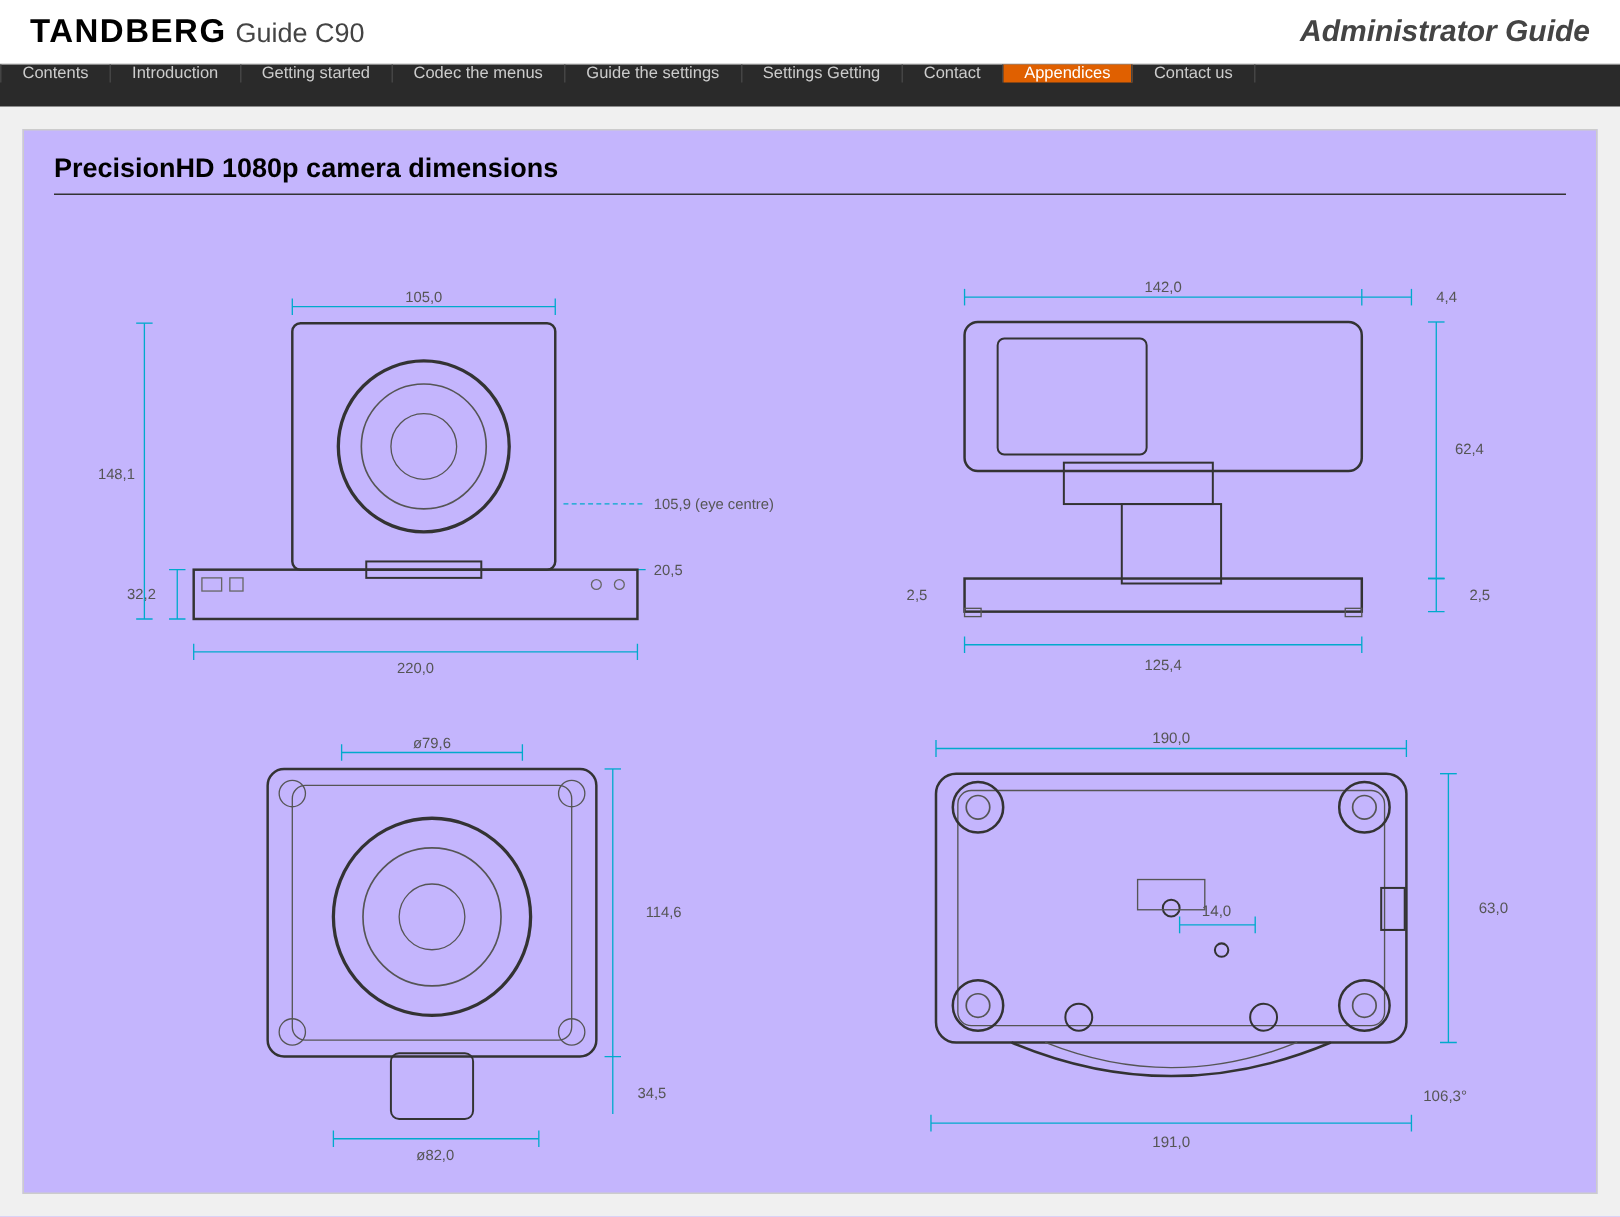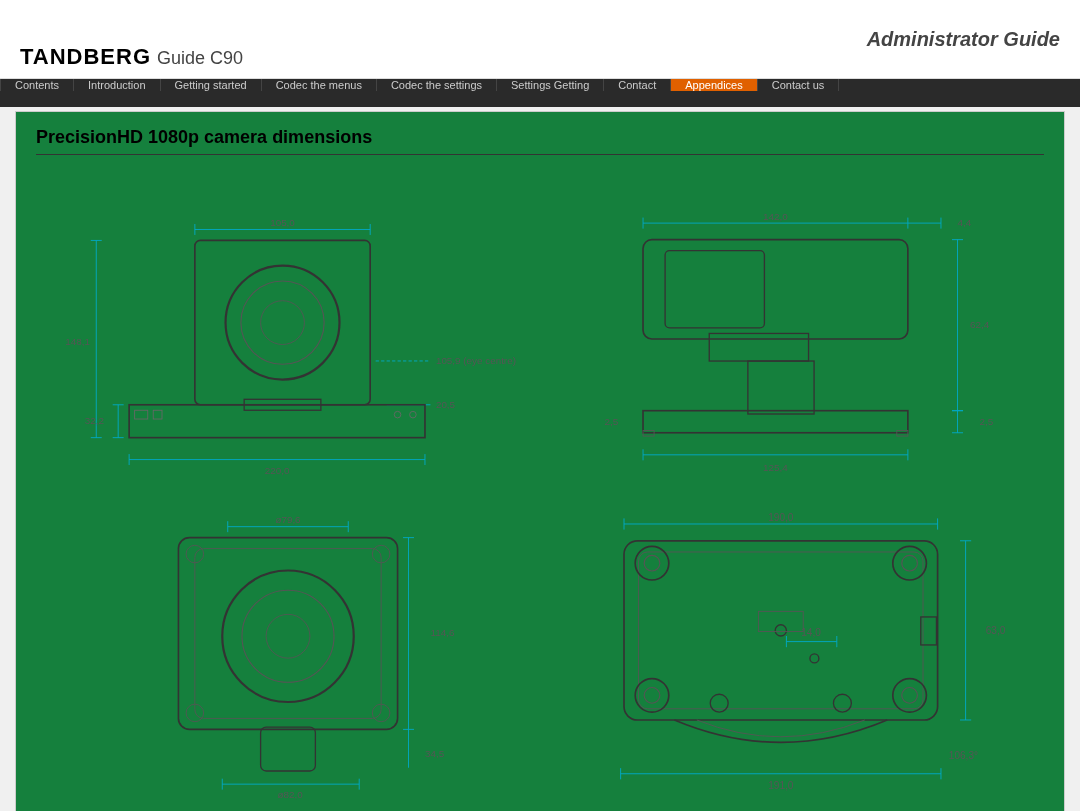--- a/index.html
+++ b/index.html
@@ -24,21 +24,20 @@
       display: flex;
       align-items: baseline;
       gap: 6px;
     }
     .logo-tandberg {
       font-size: 22px;
       font-weight: 900;
       letter-spacing: 1px;
       color: #000;
       font-family: Arial Black, Arial, sans-serif;
-      margin-top: 36px;
     }
     .logo-codec {
       font-size: 18px;
       color: #444;
       font-weight: normal;
     }
     .header-title {
       font-size: 20px;
       color: #444;
       font-style: italic;
@@ -64,22 +63,22 @@
     .nav-item.active {
       background: #e06000;
       color: white;
     }
     .nav-item:first-child {
       border-left: 1px solid #444;
     }
 
     
     .main-content {
-      background: #15803d;
-      margin: 4px 15px;
+      background: #c4b5fd;
+      margin: 15px 15px;
       padding: 15px 20px;
       border: 1px solid #ccc;
       height: 710px;
       position: relative;
       overflow: hidden;
     }
 
     .page-title {
       font-size: 18px;
       font-weight: bold;
@@ -137,21 +136,21 @@
     <span class="logo-codec">Guide C90</span>
   </div>
   <div class="header-title">Administrator Guide</div>
 </div>
 
 <nav class="nav-bar">
   <div class="nav-item">Contents</div>
   <div class="nav-item">Introduction</div>
   <div class="nav-item">Getting started</div>
   <div class="nav-item">Codec the menus</div>
-  <div class="nav-item">Codec the settings</div>
+  <div class="nav-item">Guide the settings</div>
   <div class="nav-item">Settings Getting</div>
   <div class="nav-item">Contact</div>
   <div class="nav-item active">Appendices</div>
   <div class="nav-item">Contact us</div>
 </nav>
 
 <div class="main-content">
   <div class="page-title">PrecisionHD 1080p camera dimensions</div>
 
   <div class="drawings-container">

